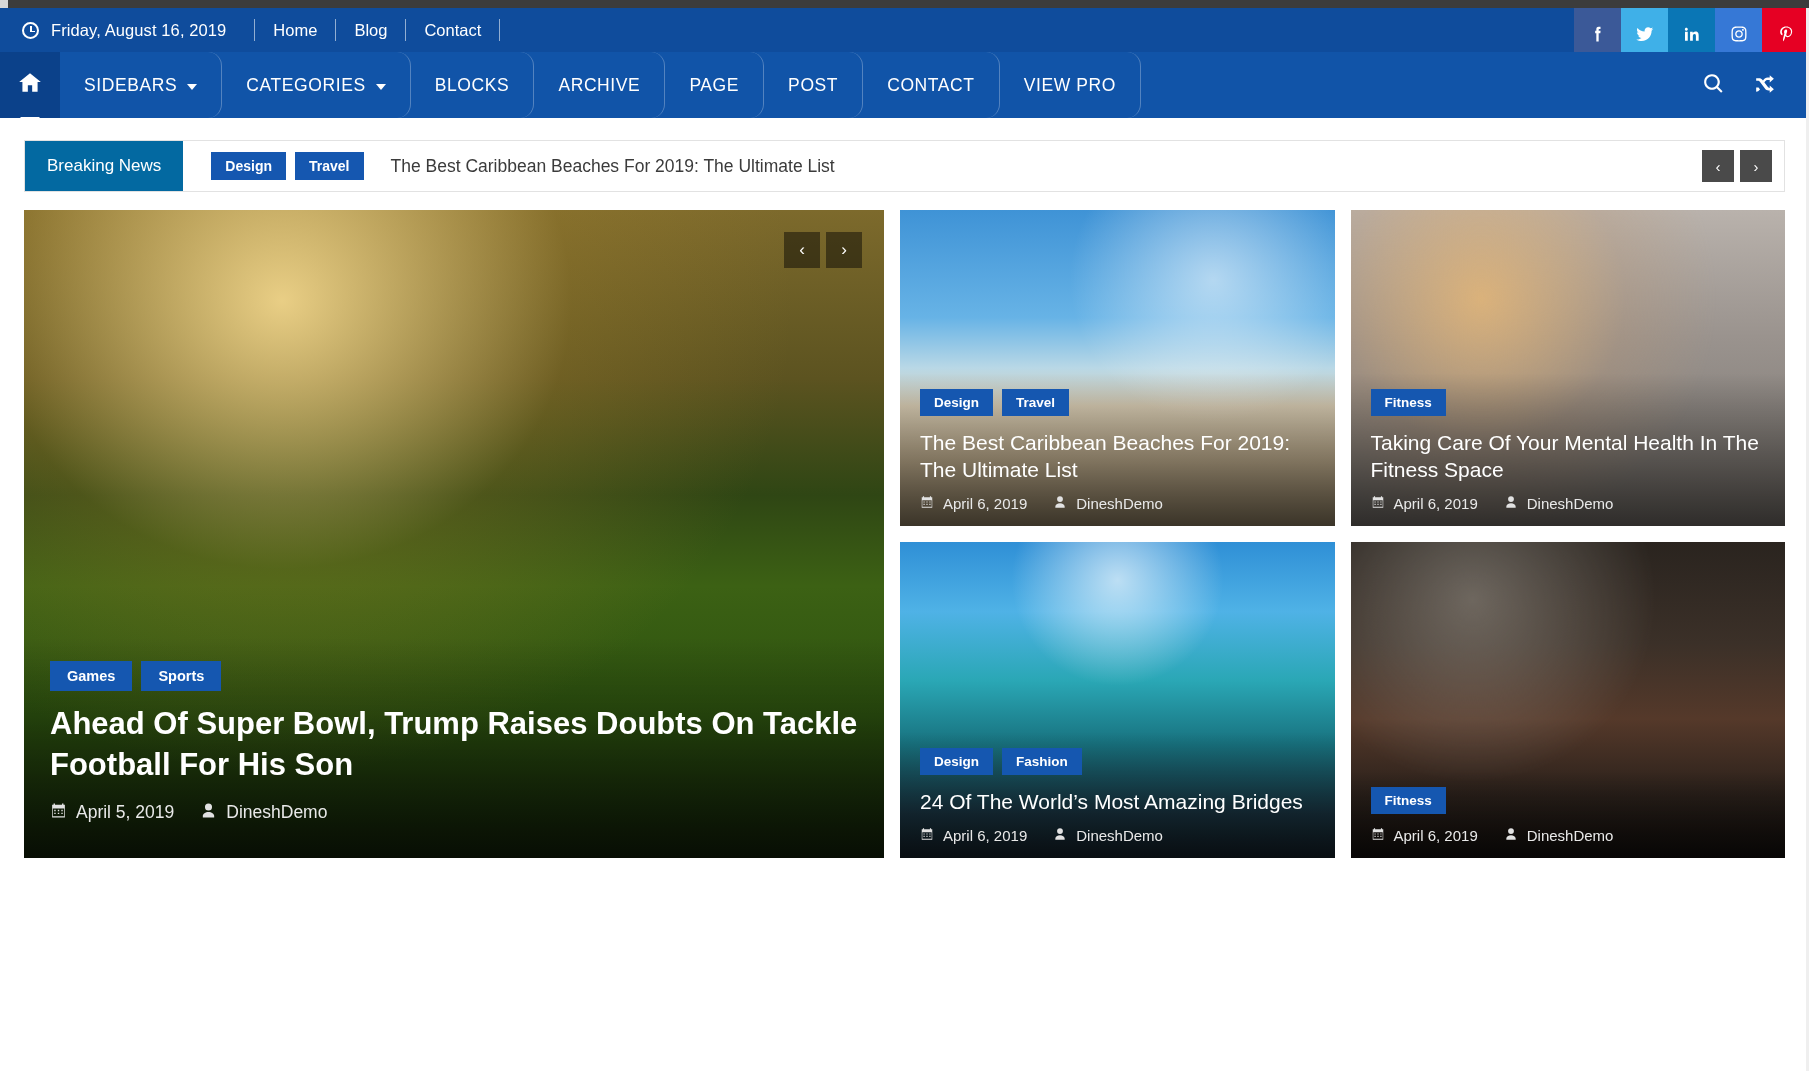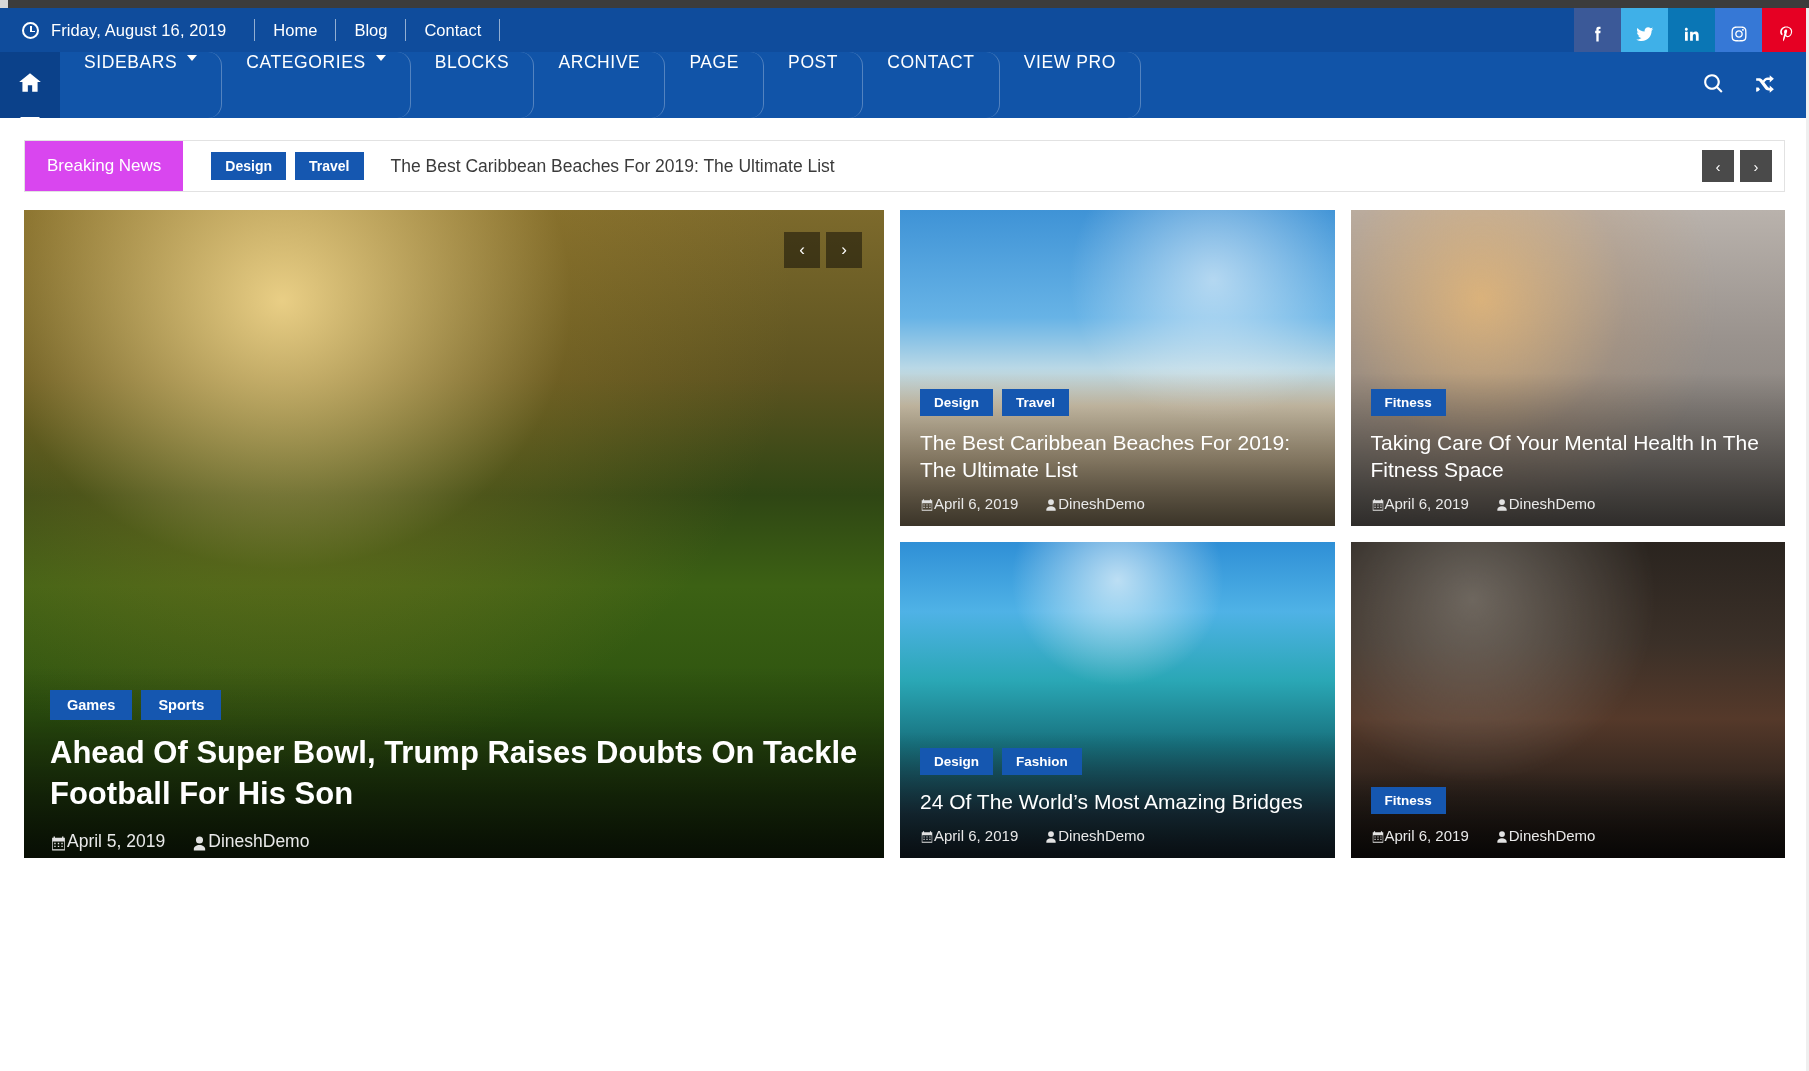--- a/index.html
+++ b/index.html
@@ -41,63 +41,63 @@
   .brand-title { font-size:40px; font-weight:bold; color:#145ba8; letter-spacing:-.3px; line-height:1.1;}
   .brand-tag { font-size:18px; color:#2a72c4; margin-top:10px; letter-spacing:.1px;}
 
   
   .mainnav { height:66px; background:#1154a8; display:flex; align-items:stretch; position:relative; }
   .nav-home { width:60px; background:#0b418a; display:flex; align-items:center; justify-content:center;
       position:relative; cursor:pointer; }
   .nav-home svg { width:26px; height:26px; fill:#fff; }
   .nav-home::after { content:""; position:absolute; bottom:-9px; left:50%; transform:translateX(-50%);
       border-left:10px solid transparent; border-right:10px solid transparent; border-top:10px solid #fff;}
-  .navitem { display:flex; align-items:flex-start; gap:10px; padding:0 24px; color:#fff;
+  .navitem { display:flex; align-items:center; gap:10px; padding:0 24px; color:#fff;
      font-size:17.5px; letter-spacing:.6px; border-right:1px solid rgba(255,255,255,.28);
      cursor:pointer; white-space:nowrap;border-radius:14px; }
   .navitem:first-of-type { border-left:1px solid rgba(255,255,255,.28); }
   .caret { width:0;height:0; border-left:5.5px solid transparent; border-right:5.5px solid transparent;
      border-top:6px solid #fff; display:inline-block; margin-top:3px;}
   .nav-right { margin-left:auto; display:flex; align-items:center; gap:26px; padding-right:32px; }
   .nav-right svg { width:25px; height:25px; fill:#fff; cursor:pointer; }
 
   
   .bn-outer { padding:22px 24px 0 24px; background:#fff; }
   .bn { height:52px; border:1px solid #e2e2e2; display:flex; align-items:stretch; background:#fff; }
-  .bn-label { background:#d946ef; color:#fff; font-size:17px; display:flex; align-items:center;
+  .bn-label { background:#0369a1; color:#fff; font-size:17px; display:flex; align-items:center;
      padding:0 22px; white-space:nowrap;}
   .bn-body { flex:1; display:flex; align-items:center; gap:9px; padding-left:28px; overflow:hidden;}
   .bn-tag { background:#1557b0; color:#fff; font-size:14px; font-weight:bold; padding:6px 14px; white-space:nowrap;}
   .bn-title { color:#3b3b3b; font-size:17.5px; margin-left:18px; white-space:nowrap;}
   .bn-ctrls { display:flex; align-items:center; gap:6px; padding-right:12px; }
   .bn-btn { width:32px;height:32px;background:#4a4a4a;color:#fff;display:flex;align-items:center;
      justify-content:center;cursor:pointer;font-size:15px;}
 
   
   .grid { padding:18px 24px 0 24px; display:flex; gap:16px; }
   .col-main { width:860px; }
   .col-side { display:flex; gap:16px; flex:1; }
   .sidecol { display:flex; flex-direction:column; gap:16px; flex:1; }
 
   .card { position:relative; overflow:hidden; display:block; }
   .card-main { height:648px; }
   .card-sm { height:316px; }
-  .card-overlay { position:absolute; left:0; right:0; bottom:0; padding:24px 26px 6px 26px;
+  .card-overlay { position:absolute; left:0; right:0; bottom:0; padding:24px 26px 35px 26px;
     background:linear-gradient(to top, rgba(0,0,0,.62) 0%, rgba(0,0,0,.28) 55%, rgba(0,0,0,0) 100%); }
   .card-sm .card-overlay { padding:16px 20px 14px 20px; }
   .tags { display:flex; gap:9px; margin-bottom:13px; }
   .tag { background:#1557b0; color:#fff; font-size:14.5px; font-weight:bold; padding:7px 17px; }
   .card-sm .tag { font-size:13.5px; padding:6px 14px; }
   .card-title { color:#fff; font-weight:bold; line-height:1.32; }
   .card-main .card-title { font-size:31px; }
   .card-sm .card-title { font-size:21px; font-weight:normal; }
   .meta { display:flex; align-items:center; gap:26px; margin-top:16px; color:#e9e9e9; }
   .card-sm .meta { margin-top:11px; font-size:15px; }
   .card-main .meta { font-size:17.5px; }
-  .meta span { display:flex; align-items:flex-end; }
+  .meta span { display:flex; align-items:flex-start; gap:9px; }
   .meta svg { fill:#e2e2e2; }
   .card-main .meta svg { width:17px;height:17px; }
   .card-sm .meta svg { width:14px;height:14px; }
   .slider-ctrls { position:absolute; top:22px; right:22px; display:flex; gap:6px; z-index:3;}
   .slider-btn { width:36px;height:36px;background:rgba(0,0,0,.45);color:#fff;display:flex;
     align-items:center;justify-content:center;cursor:pointer;font-size:17px;}
 
   
   .ph-soccer{background:
     radial-gradient(ellipse at 30% 14%, rgba(255,226,150,.85) 0%, rgba(168,132,45,.25) 34%, rgba(0,0,0,0) 60%),

